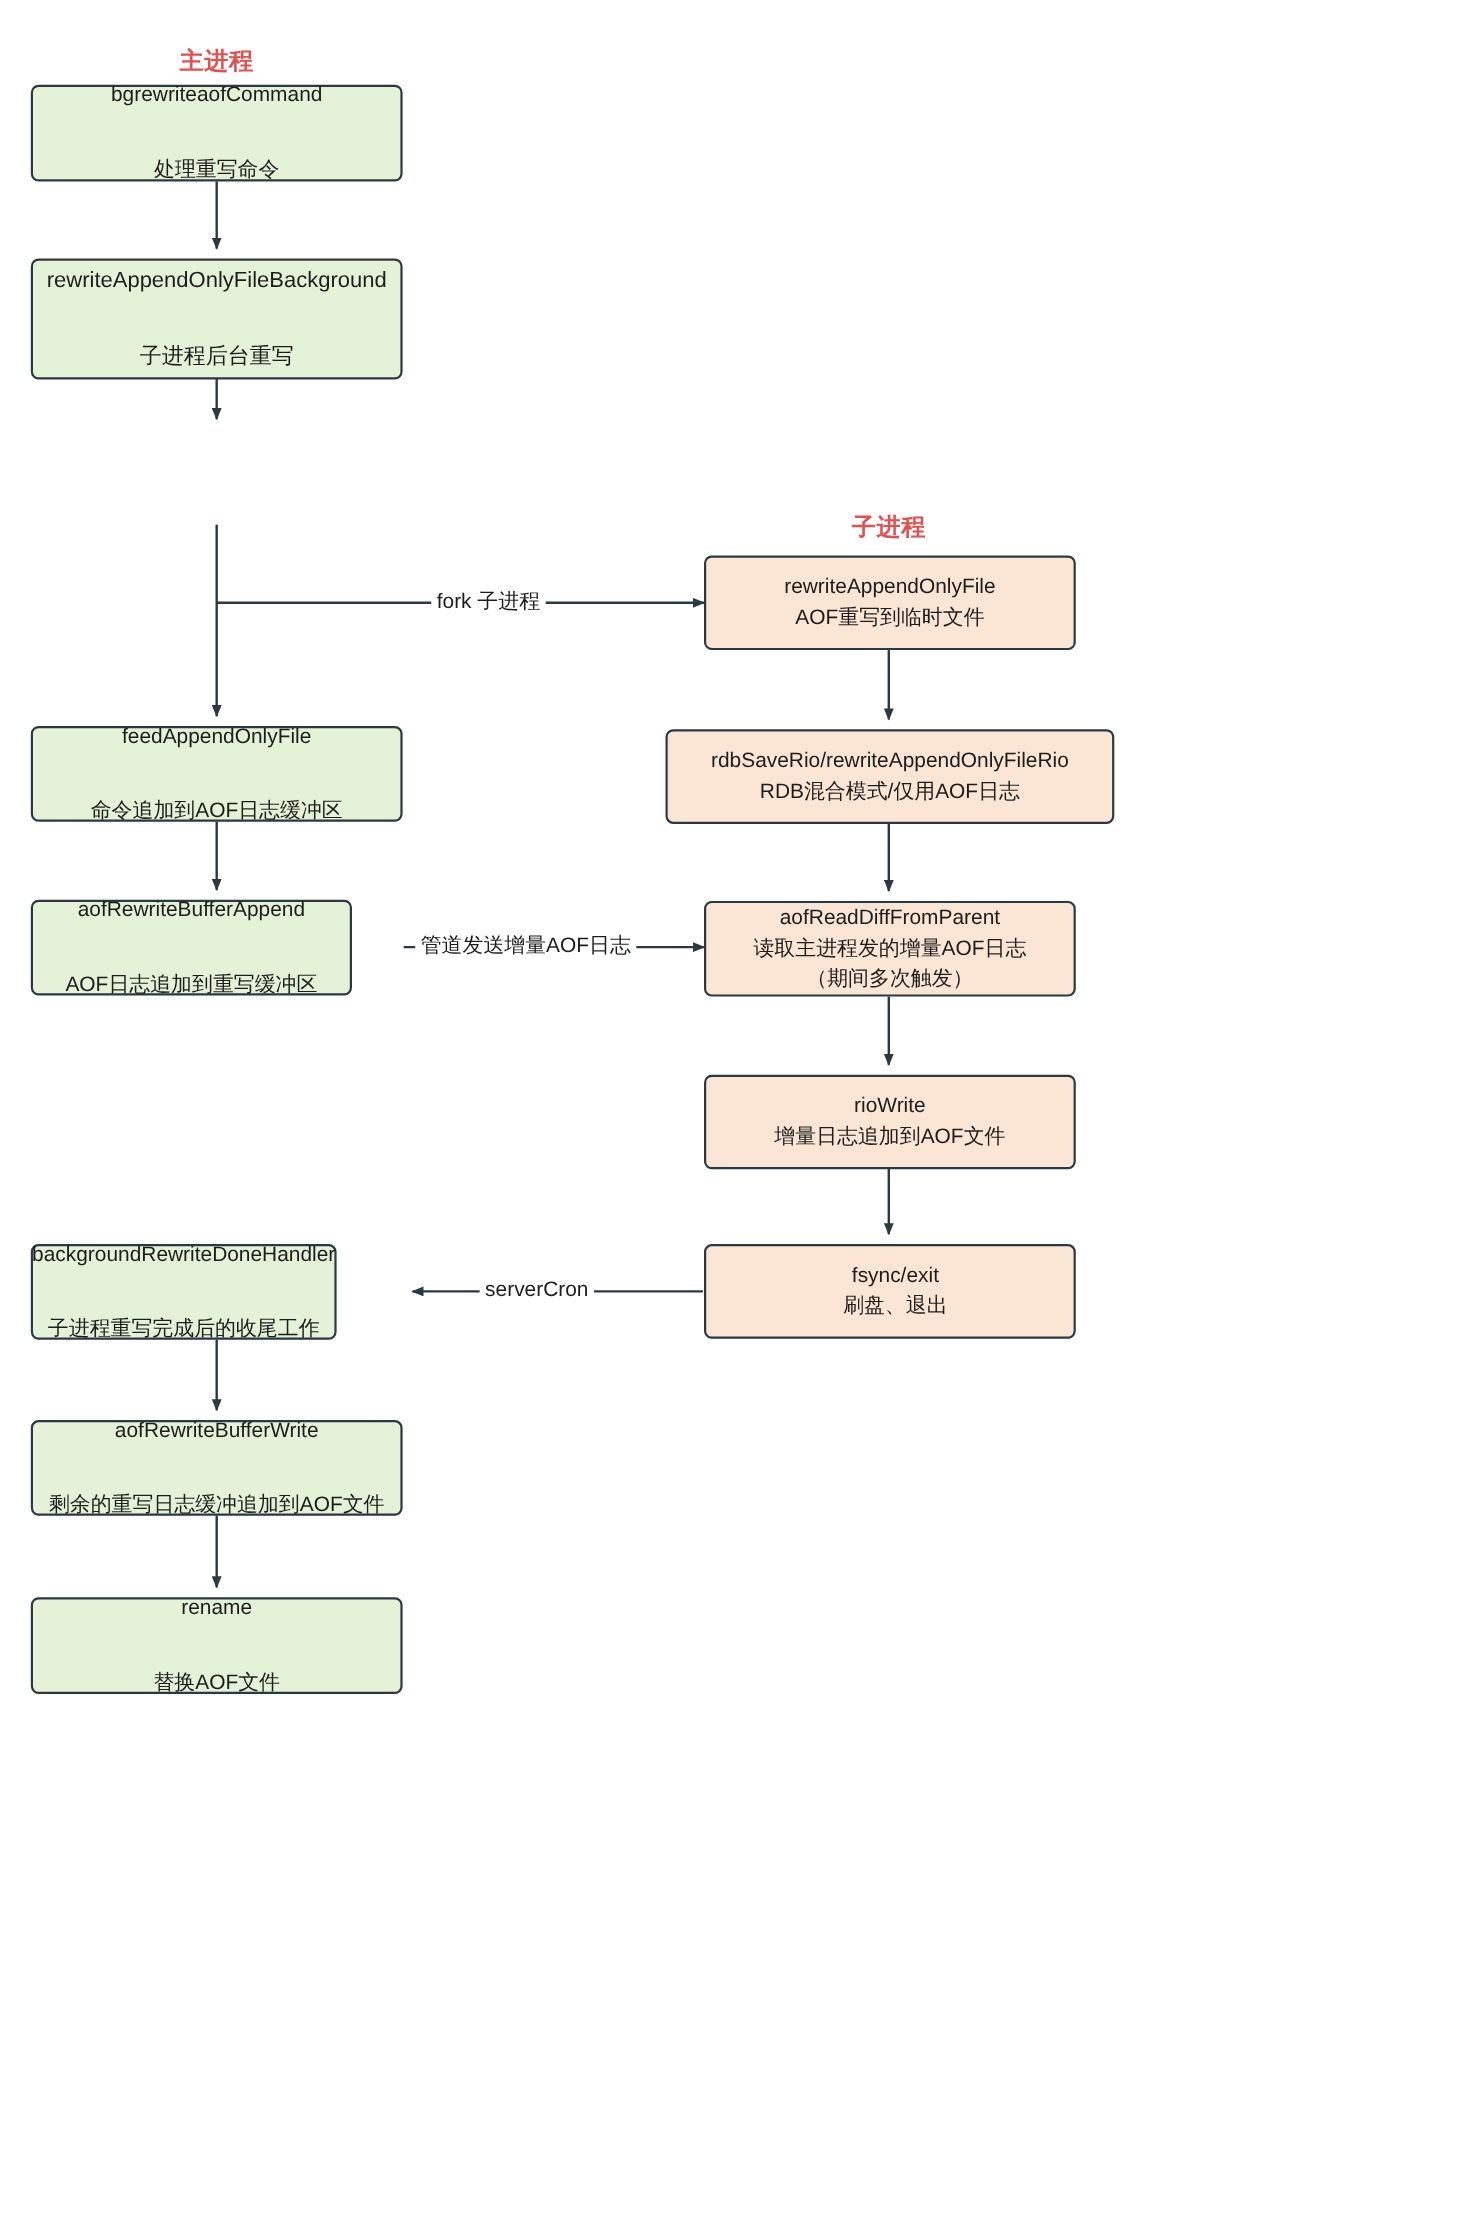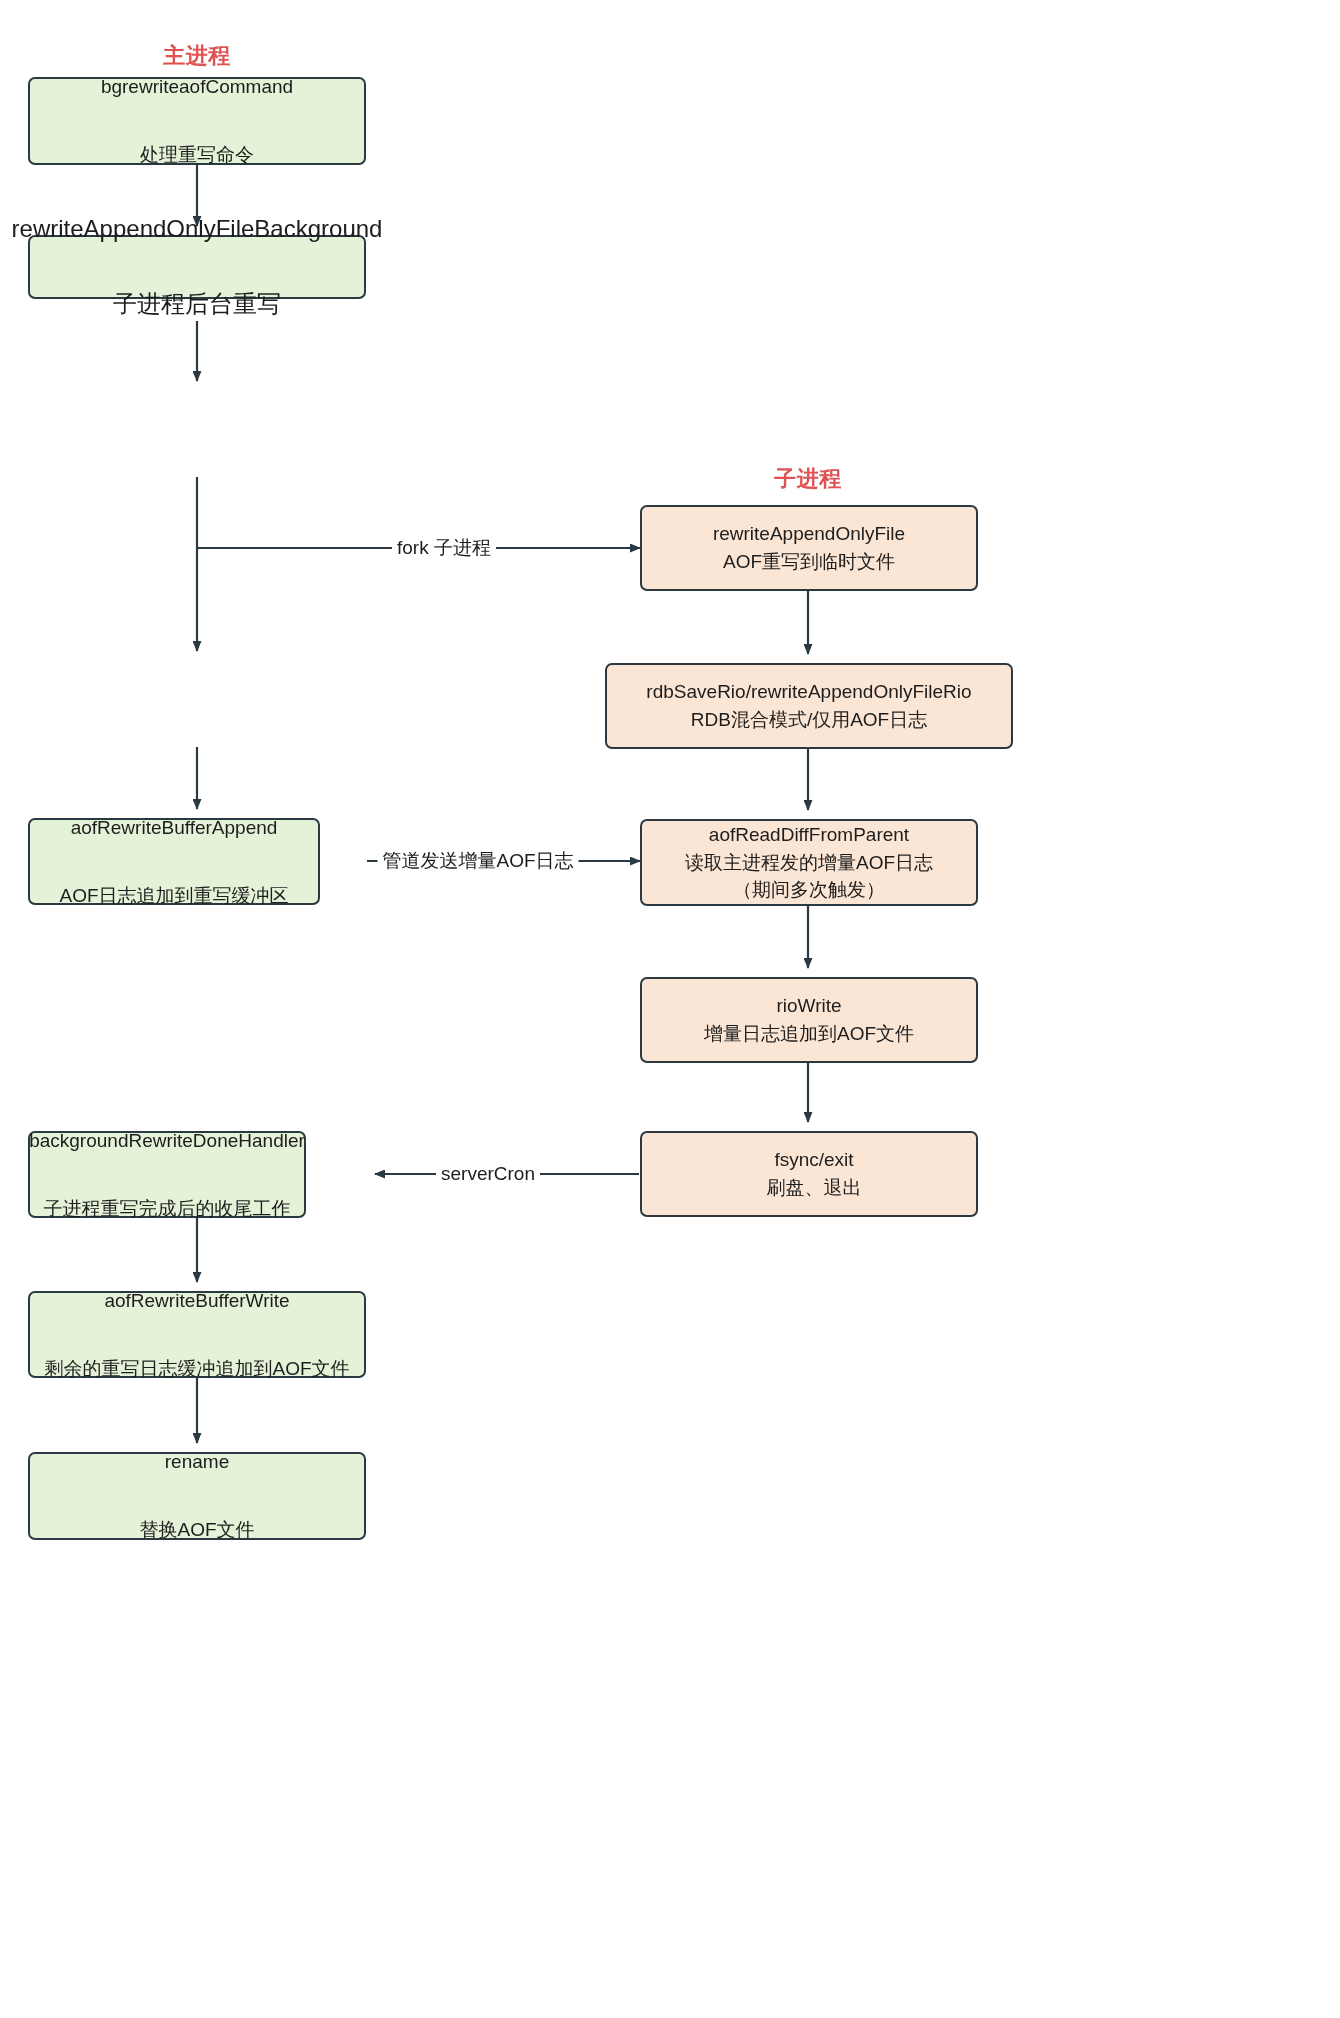--- a/index.html
+++ b/index.html
@@ -100,26 +100,30 @@
   </svg>
 
   <div class="lane-title" style="left:197px; top:41px; transform:translateX(-50%);">主进程</div>
   <div class="lane-title" style="left:808px; top:464px; transform:translateX(-50%);">子进程</div>
 
   <div class="node green" style="left:28px; top:77px; width:338px; height:88px;">
     <span class="ln">bgrewriteaofCommand</span>
     <span class="ln">处理重写命令</span>
   </div>
 
-  <div class="node green" style="left:28px; top:235px; width:338px; height:64px; font-size:24px;">
+  <div class="node green" style="left:28px; top:235px; width:338px; height:110px; font-size:20px;">
     <span class="ln">rewriteAppendOnlyFileBackground</span>
     <span class="ln">子进程后台重写</span>
   </div>
 
 
+  <div class="node green" style="left:28px; top:660px; width:338px; height:87px;">
+    <span class="ln">feedAppendOnlyFile</span>
+    <span class="ln">命令追加到AOF日志缓冲区</span>
+  </div>
 
   <div class="node green" style="left:28px; top:818px; width:292px; height:87px;">
     <span class="ln">aofRewriteBufferAppend</span>
     <span class="ln">AOF日志追加到重写缓冲区</span>
   </div>
 
   <div class="node green" style="left:28px; top:1131px; width:278px; height:87px;">
     <span class="ln">backgroundRewriteDoneHandler</span>
     <span class="ln">子进程重写完成后的收尾工作</span>
   </div>

